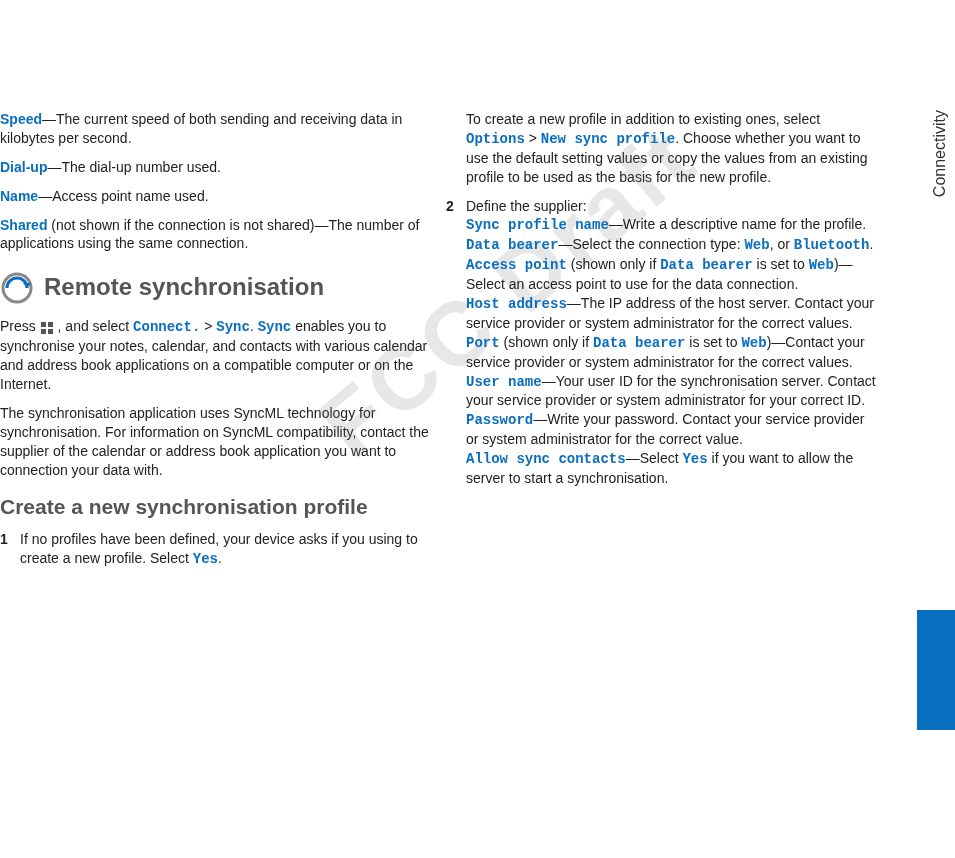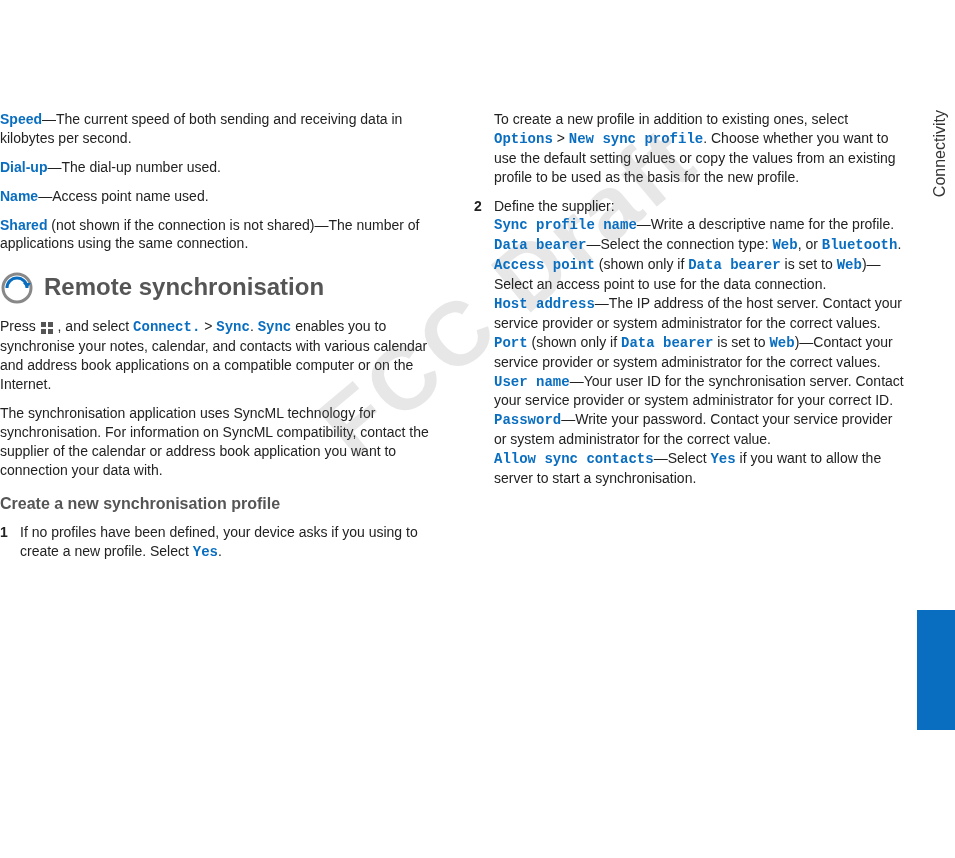--- a/index.html
+++ b/index.html
@@ -13,21 +13,21 @@
   height: 858px;
   position: relative;
   overflow: hidden;
 }
 .page {
   display: flex;
   padding: 0;
 }
 .columns {
   display: flex;
-  gap: 44px;
+  gap: 16px;
   padding: 110px 20px 0 0;
   flex: 1;
 }
 .col {
   width: 430px;
   line-height: 1.35;
 }
 .col p {
   margin: 0 0  10px 0;
 }
@@ -40,21 +40,21 @@
   margin: 18px 0 12px 0;
   display: flex;
   align-items: flex-start;
   gap: 10px;
 }
 .icon-sync {
   width: 34px; height: 34px;
   display: inline-block;
 }
 h3.sub {
-  font-size: 16px;
+  font-size: 21px;
   font-weight: bold;
   color: #555;
   margin: 14px 0 8px 0;
 }
 .para { margin: 0 0 12px 0; }
 ol.steps { margin: 0; padding-left: 0; list-style: none; }
 ol.steps li { margin: 0 0 8px 0; padding-left: 20px; position: relative; }
 ol.steps li .num { position: absolute; left: 0; font-weight: bold; }
 .side {
   width: 38px;

